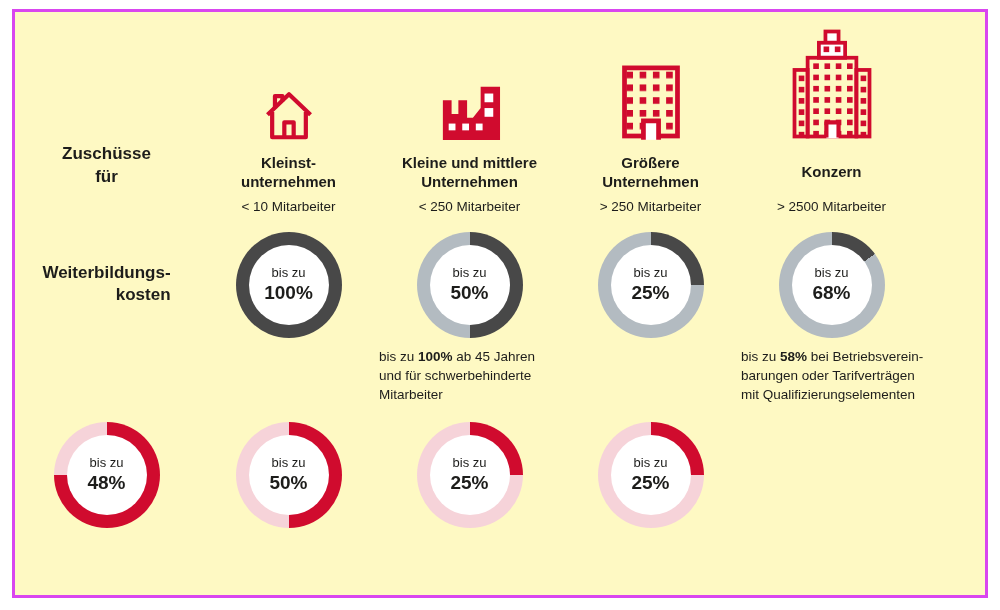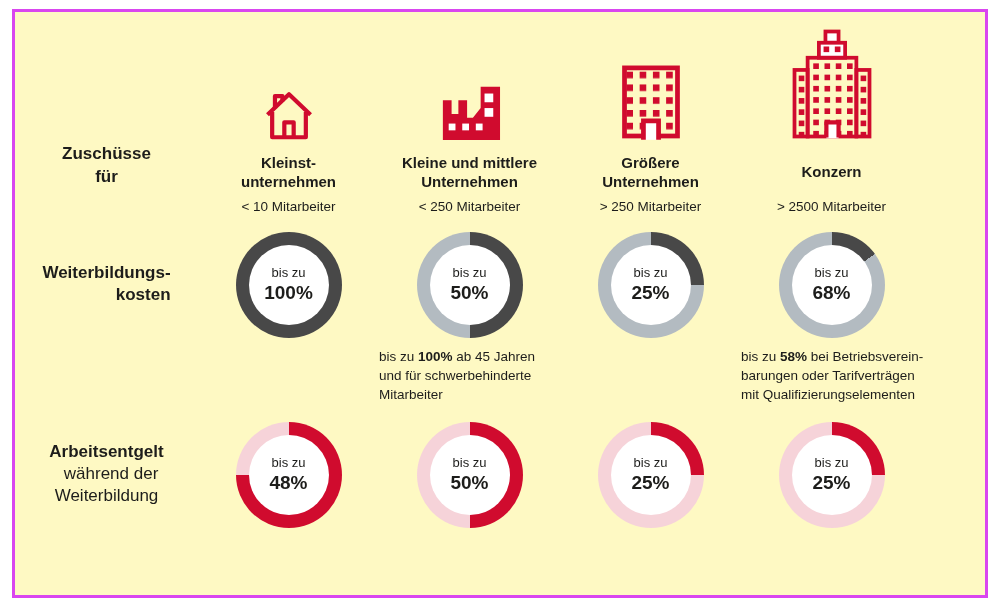--- a/index.html
+++ b/index.html
@@ -207,25 +207,20 @@
     </div>
     <div class="cell"></div>
     <div class="cell">
       <div class="note">
         <span>bis zu </span><b>58%</b><span class="pre"> bei Betriebsverein-
 barungen oder Tarifverträgen
 mit Qualifizierungselementen</span>
       </div>
     </div>
 
-    <div class="cell row-label-cell">
-      <div class="rl-bold pre">Arbeitsentgelt</div>
-      <div class="rl-reg pre">während der
-Weiterbildung</div>
-    </div>
 
     <div class="cell donut-cell">
       <div class="donut" style="background: conic-gradient(rgb(208, 11, 46) 0deg, rgb(208, 11, 46) 75%, rgb(246, 211, 217) 75%, rgb(246, 211, 217) 100%);">
         <div class="donut-hole"></div>
         <div class="donut-text">
           <span class="donut-pre">bis zu</span>
           <span class="donut-val">48%</span>
         </div>
       </div>
     </div>

